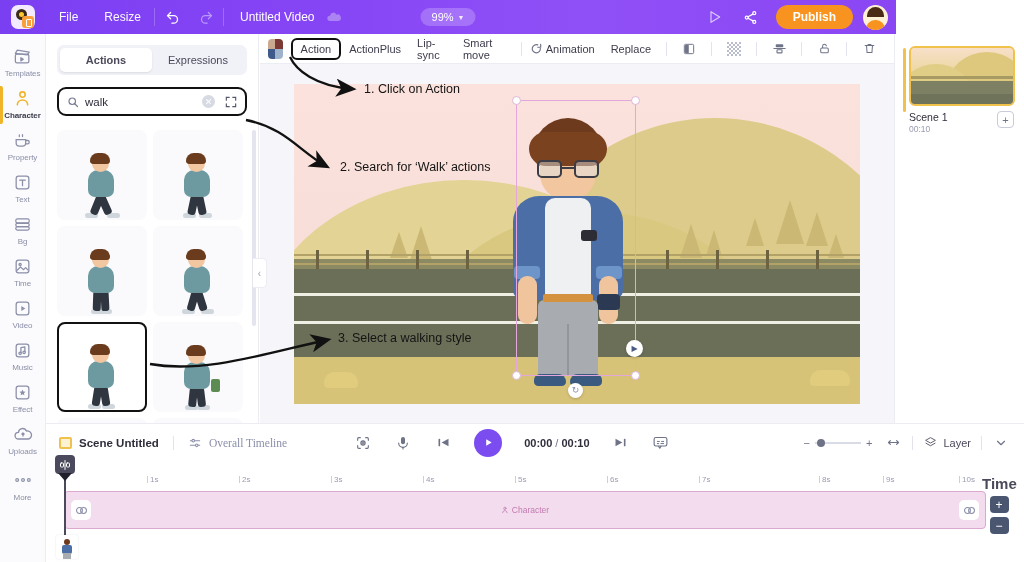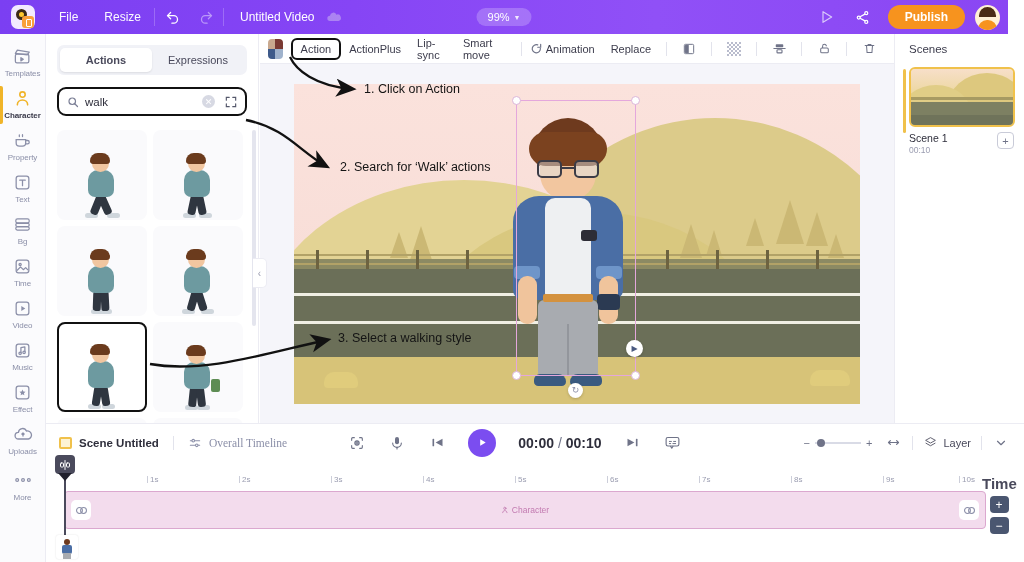--- a/index.html
+++ b/index.html
@@ -6,21 +6,21 @@
   html, body {
     width: 1024px; height: 562px;
     font-family: "Liberation Sans", sans-serif;
     overflow: hidden;
     background: #ffffff;
   }
   #app { position: relative; width: 1024px; height: 562px; }
 
   
   .topbar {
-    position: absolute; left: 0; top: 0; width: 1008px; height: 34px;
+    position: absolute; left: 0; top: 0; width: 896px; height: 34px;
     background: linear-gradient(90deg, #7b3ff2 0%, #8645f5 35%, #9050f7 65%, #8a46f3 100%);
     display: flex; align-items: center; color: #fff;
   }
   .logo-wrap { width: 46px; height: 34px; display:flex; align-items:center; justify-content:center; }
   .logo {
     width: 24px; height: 24px; border-radius: 7px;
     background: #f3eaff; position: relative;
   }
   .logo .dot {
     position: absolute; left: 5px; top: 4px; width: 11px; height: 11px; border-radius: 50%;
@@ -263,21 +263,21 @@
   .tl-ico { width: 15px; height: 15px; display:flex; align-items:center; justify-content:center; }
   .tl-ico-y { width: 13px; height: 12px; border: 2px solid #f0c14b; border-radius: 2px; background:#fdf3d4; }
   .tl-divider { width: 1px; height: 14px; background: #e2e3ec; margin: 0 14px; }
   .tl-center { margin-left: auto; margin-right: auto; display: flex; align-items: center; gap: 22px; }
   .tl-cicon { width: 18px; height: 18px; color: #6f7388; display:flex;align-items:center;justify-content:center; cursor:pointer; }
   .play-btn {
     width: 28px; height: 28px; border-radius: 50%; background: #7b4df0;
     display: flex; align-items: center; justify-content: center; color: #fff; font-size: 10px;
     cursor: pointer;
   }
-  .time-txt { font-size: 14px; color: #6f7388; }
+  .time-txt { font-size: 11px; color: #6f7388; }
   .time-txt b { color: #2f2f3c; }
   .tl-right { margin-left: auto; display: flex; align-items: center; gap: 0; }
   .zslider { display: flex; align-items: center; gap: 5px; }
   .zslider .minus, .zslider .plus { font-size: 11px; color: #6f7388; cursor: pointer; }
   .ztrack { width: 46px; height: 2px; background: #d9dbe6; position: relative; }
   .zknob { position: absolute; left: 2px; top: -3px; width: 8px; height: 8px; border-radius: 50%; background: #6f7388; }
   .layer-btn { display: flex; align-items: center; gap: 5px; font-size: 11px; color: #4a4a5c; cursor: pointer; }
 
   .tl-body {
     position: absolute; left: 46px; top: 461px; width: 978px; height: 101px; background: #fff;
@@ -749,21 +749,20 @@
         <div class="handle" style="right:-5px; top:-5px;"></div>
         <div class="handle" style="left:-5px; bottom:-5px;"></div>
         <div class="handle" style="right:-5px; bottom:-5px;"></div>
         <div class="sel-play" style="right:-8px; bottom:18px;">▶</div>
       </div>
       <div class="sel-rotate" style="left:274px; top:299px;">↻</div>
     </div>
   </div>
 
   <div class="scenes">
-    <div class="scenes-hd">Scenes</div>
     <div class="scene-card">
       <div class="scene-marker" style="left:-6px; top:2px;"></div>
       <div class="scene-thumb">
         <div style="position:absolute;inset:0;background:linear-gradient(180deg,#f7dfc9 0%,#ecd79f 45%,#b9b37a 100%)"></div>
         <div style="position:absolute;right:-14px;top:4px;width:80px;height:36px;border-radius:50% 50% 0 0/100% 100% 0 0;background:#ddc87e"></div>
         <div style="position:absolute;left:-10px;top:16px;width:70px;height:28px;border-radius:50% 50% 0 0/100% 100% 0 0;background:#e0cd86"></div>
         <div style="position:absolute;left:0;right:0;top:28px;height:3px;background:#a79a62"></div>
         <div style="position:absolute;left:0;right:0;top:33px;height:13px;background:#7d8062"></div>
         <div style="position:absolute;left:0;right:0;top:46px;height:14px;background:#6f735a"></div>
       </div>
@@ -876,21 +875,21 @@
 
   <div class="tl-body">
     <div class="ruler">
       <span class="tick" style="left:104px">1s</span>
       <span class="tick" style="left:196px">2s</span>
       <span class="tick" style="left:288px">3s</span>
       <span class="tick" style="left:380px">4s</span>
       <span class="tick" style="left:472px">5s</span>
       <span class="tick" style="left:564px">6s</span>
       <span class="tick" style="left:656px">7s</span>
-      <span class="tick" style="left:748px">8s</span>
+      <span class="tick" style="left:776px">8s</span>
       <span class="tick" style="left:840px">9s</span>
       <span class="tick" style="left:916px">10s</span>
     </div>
 
     <div class="track">
       <div class="tr-handle" style="left:6px;">
         <svg width="13" height="9" viewBox="0 0 16 10" fill="none" stroke="currentColor" stroke-width="1.3">
             <circle cx="5.5" cy="5" r="3.6"></circle>
             <circle cx="10.5" cy="5" r="3.6"></circle>
           </svg>

